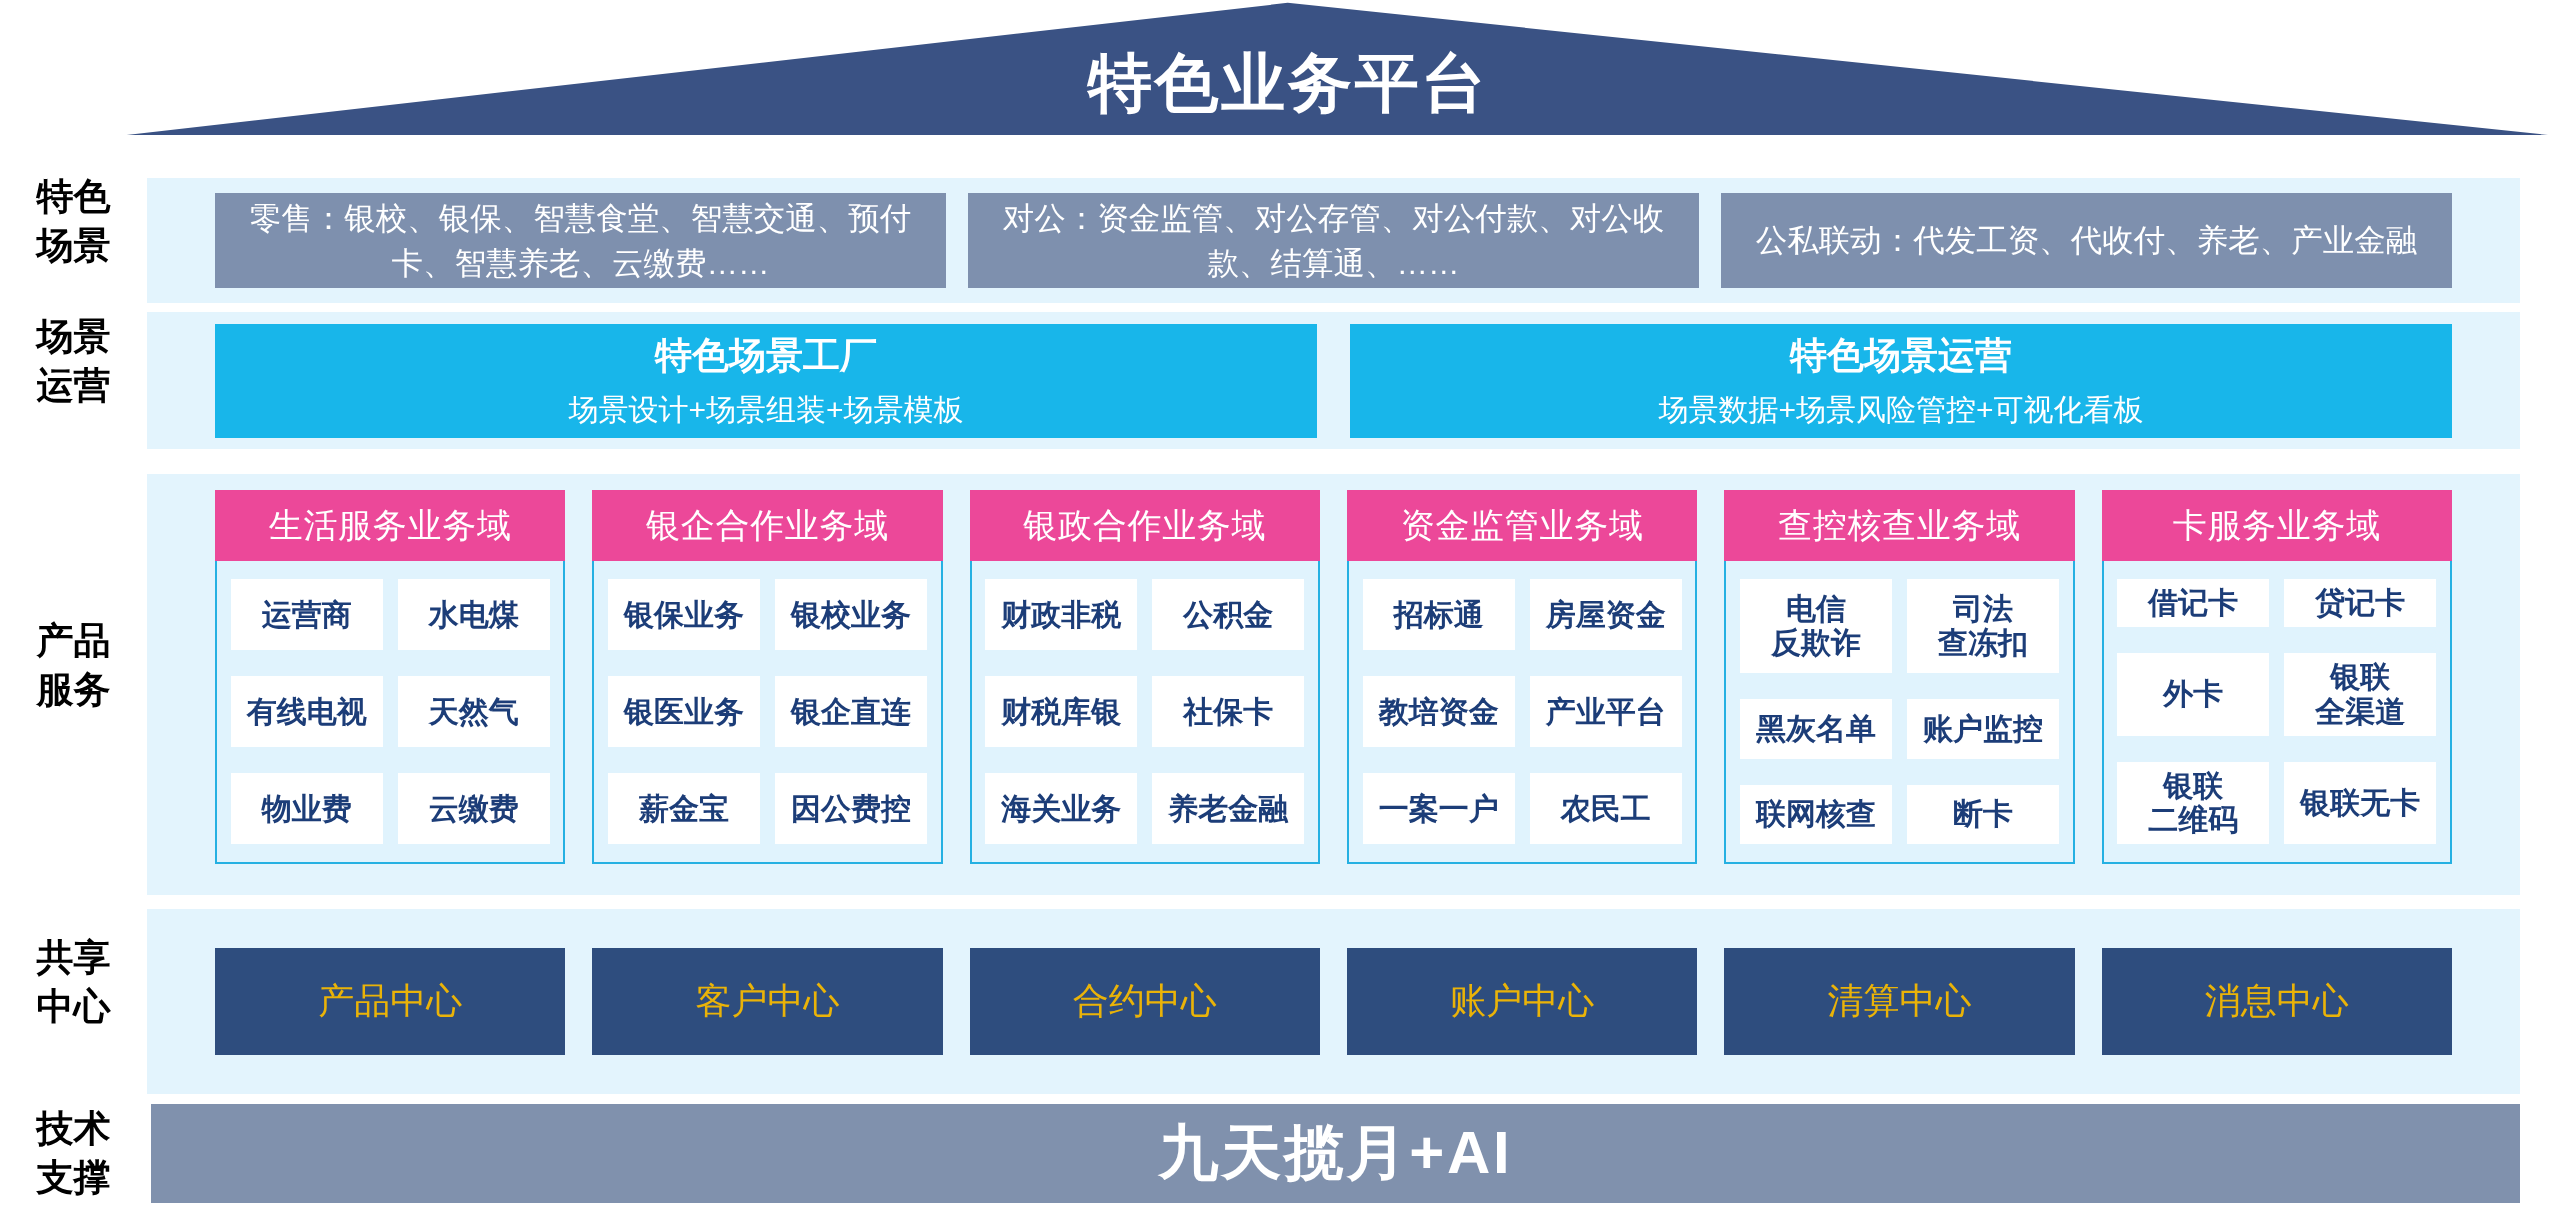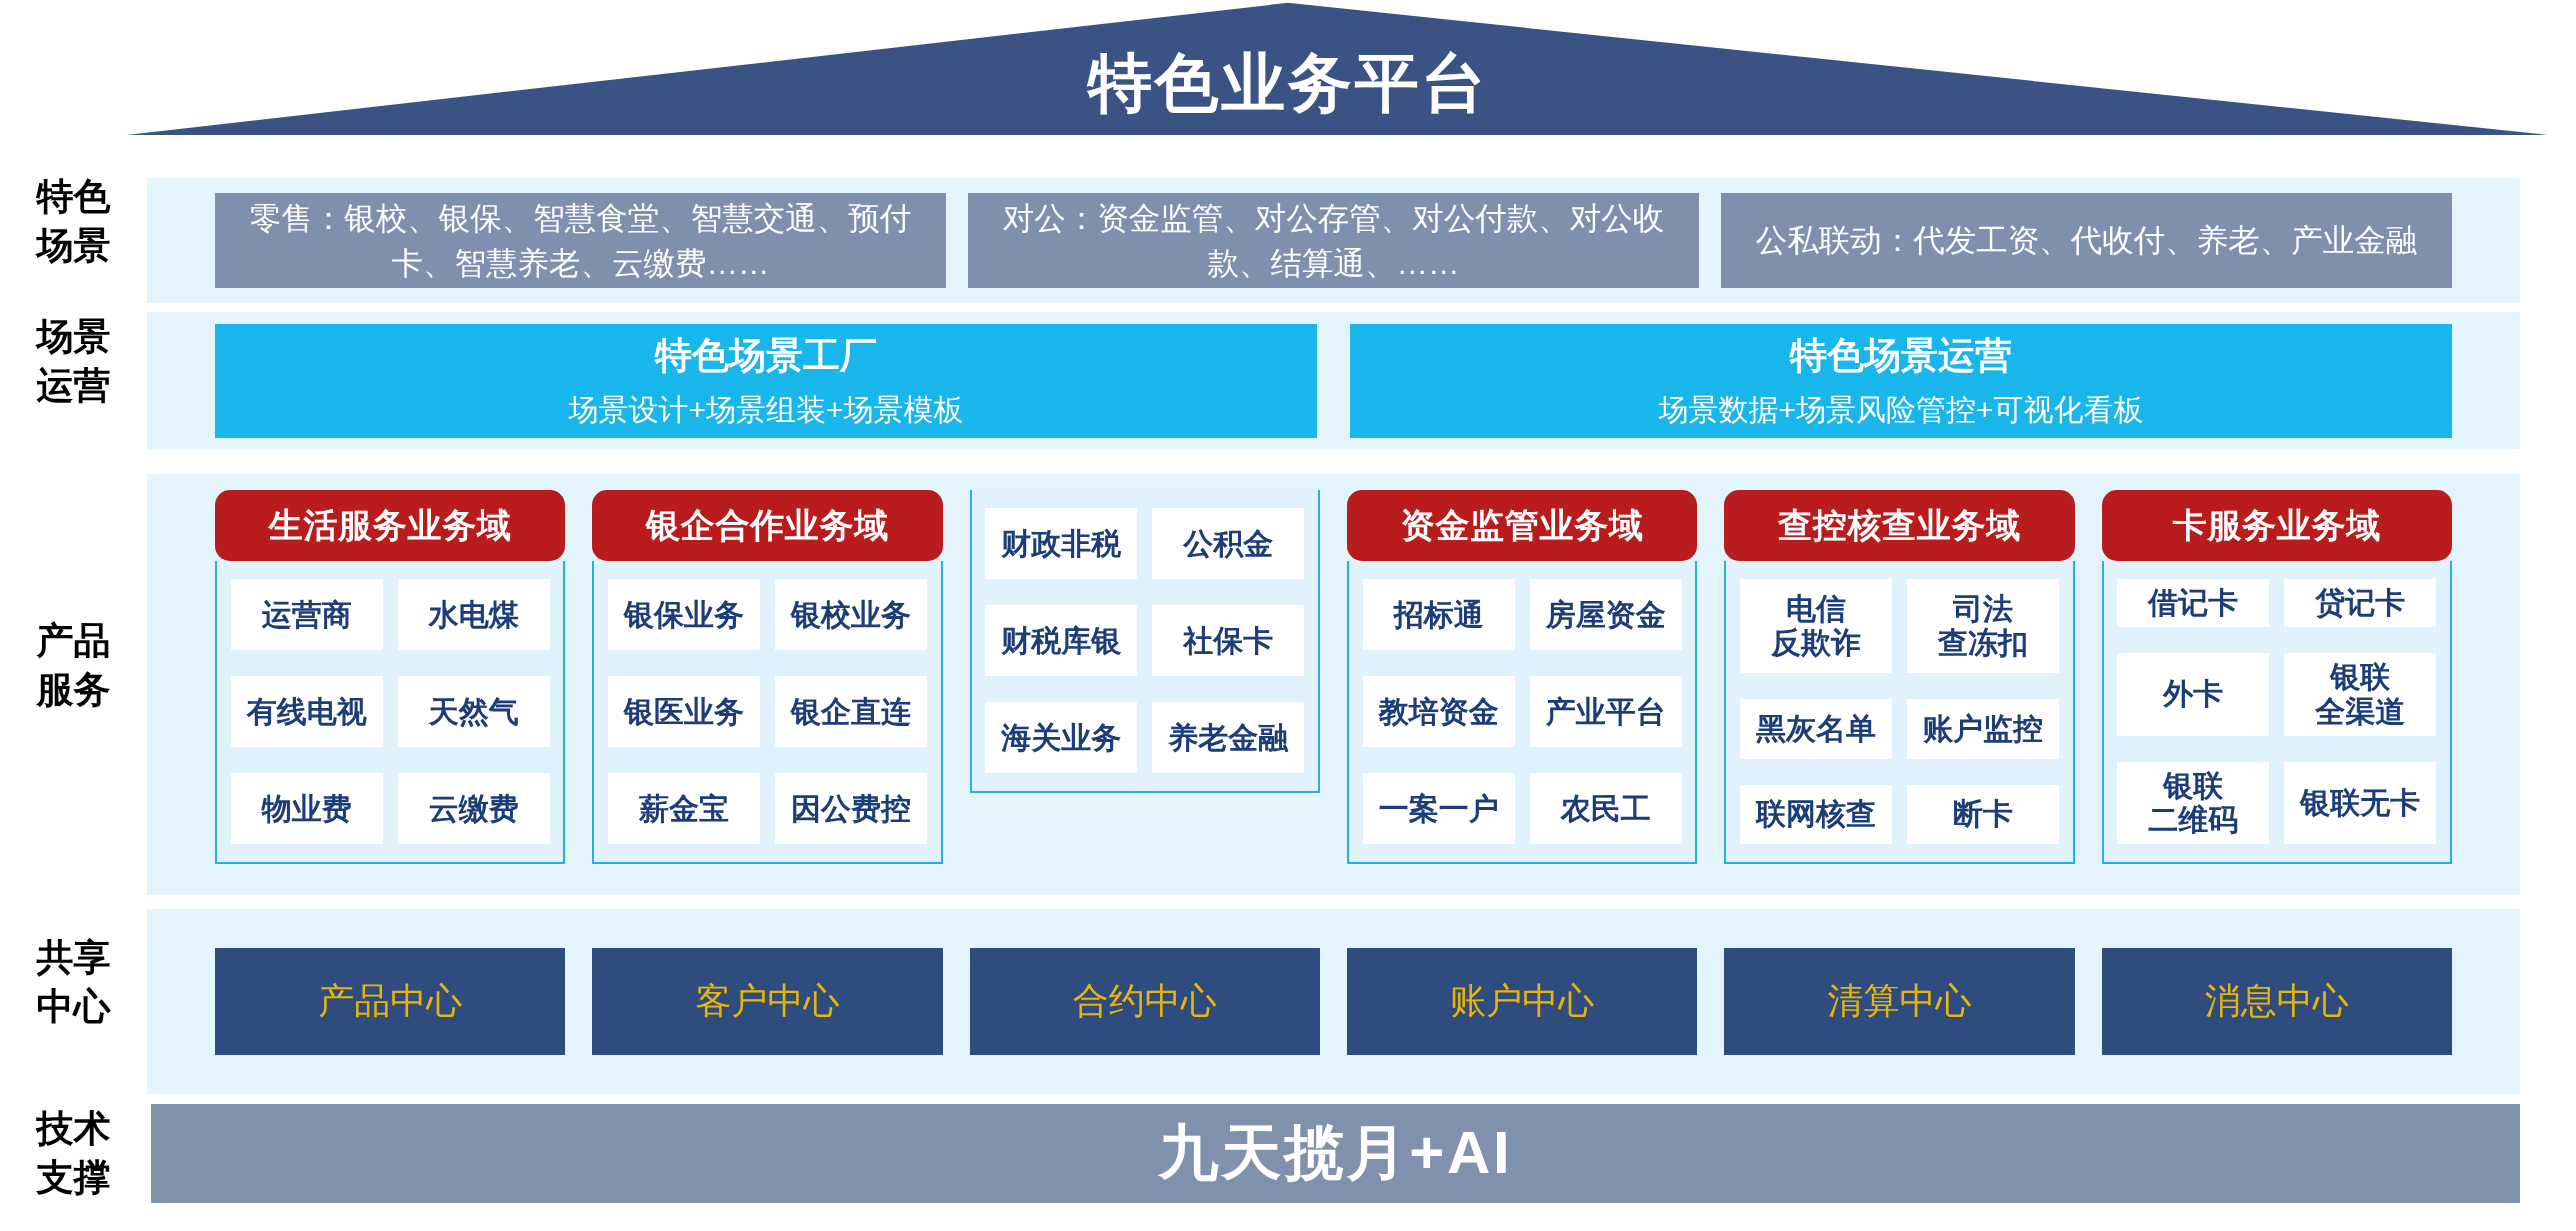--- a/index.html
+++ b/index.html
@@ -48,23 +48,23 @@
     background:#18b6ea;color:#ffffff;
     display:flex;flex-direction:column;align-items:center;justify-content:center;
     gap:9px;text-align:center;
   }
   .op-title{font-size:37px;font-weight:700;}
   .op-subtitle{font-size:30px;font-weight:400;}
   
   .band.product{top:455px;height:421px;align-items:flex-start;gap:27px;padding:16.4px 68px 0 68px;}
   .domain{flex:1;display:flex;flex-direction:column;}
   .domain-header{
-    height:71px;background:#b91c1c;color:#ffffff;
-    font-size:34px;font-weight:700;letter-spacing:0.7px;
-    display:flex;align-items:center;justify-content:center;text-align:center;border-radius:15px;
+    height:71px;background:#ec4899;color:#ffffff;
+    font-size:34px;font-weight:400;letter-spacing:0.7px;
+    display:flex;align-items:center;justify-content:center;text-align:center;
   }
   .domain-body{
     height:303px;box-sizing:border-box;
     border:2.1px solid #25b0e2;border-top:none;
     background:#e0f3fd;
     padding:18px 13.7px;
     display:grid;grid-template-columns:1fr 1fr;gap:26px 15px;
   }
   .domain-item{
     background:#ffffff;color:#1c3d78;
@@ -165,20 +165,21 @@
         <div class="domain-item">银保业务</div>
         <div class="domain-item">银校业务</div>
         <div class="domain-item">银医业务</div>
         <div class="domain-item">银企直连</div>
         <div class="domain-item">薪金宝</div>
         <div class="domain-item">因公费控</div>
       </div>
     </div>
 
     <div class="domain">
+      <div class="domain-header">银政合作业务域</div>
       <div class="domain-body">
         <div class="domain-item">财政非税</div>
         <div class="domain-item">公积金</div>
         <div class="domain-item">财税库银</div>
         <div class="domain-item">社保卡</div>
         <div class="domain-item">海关业务</div>
         <div class="domain-item">养老金融</div>
       </div>
     </div>
 

